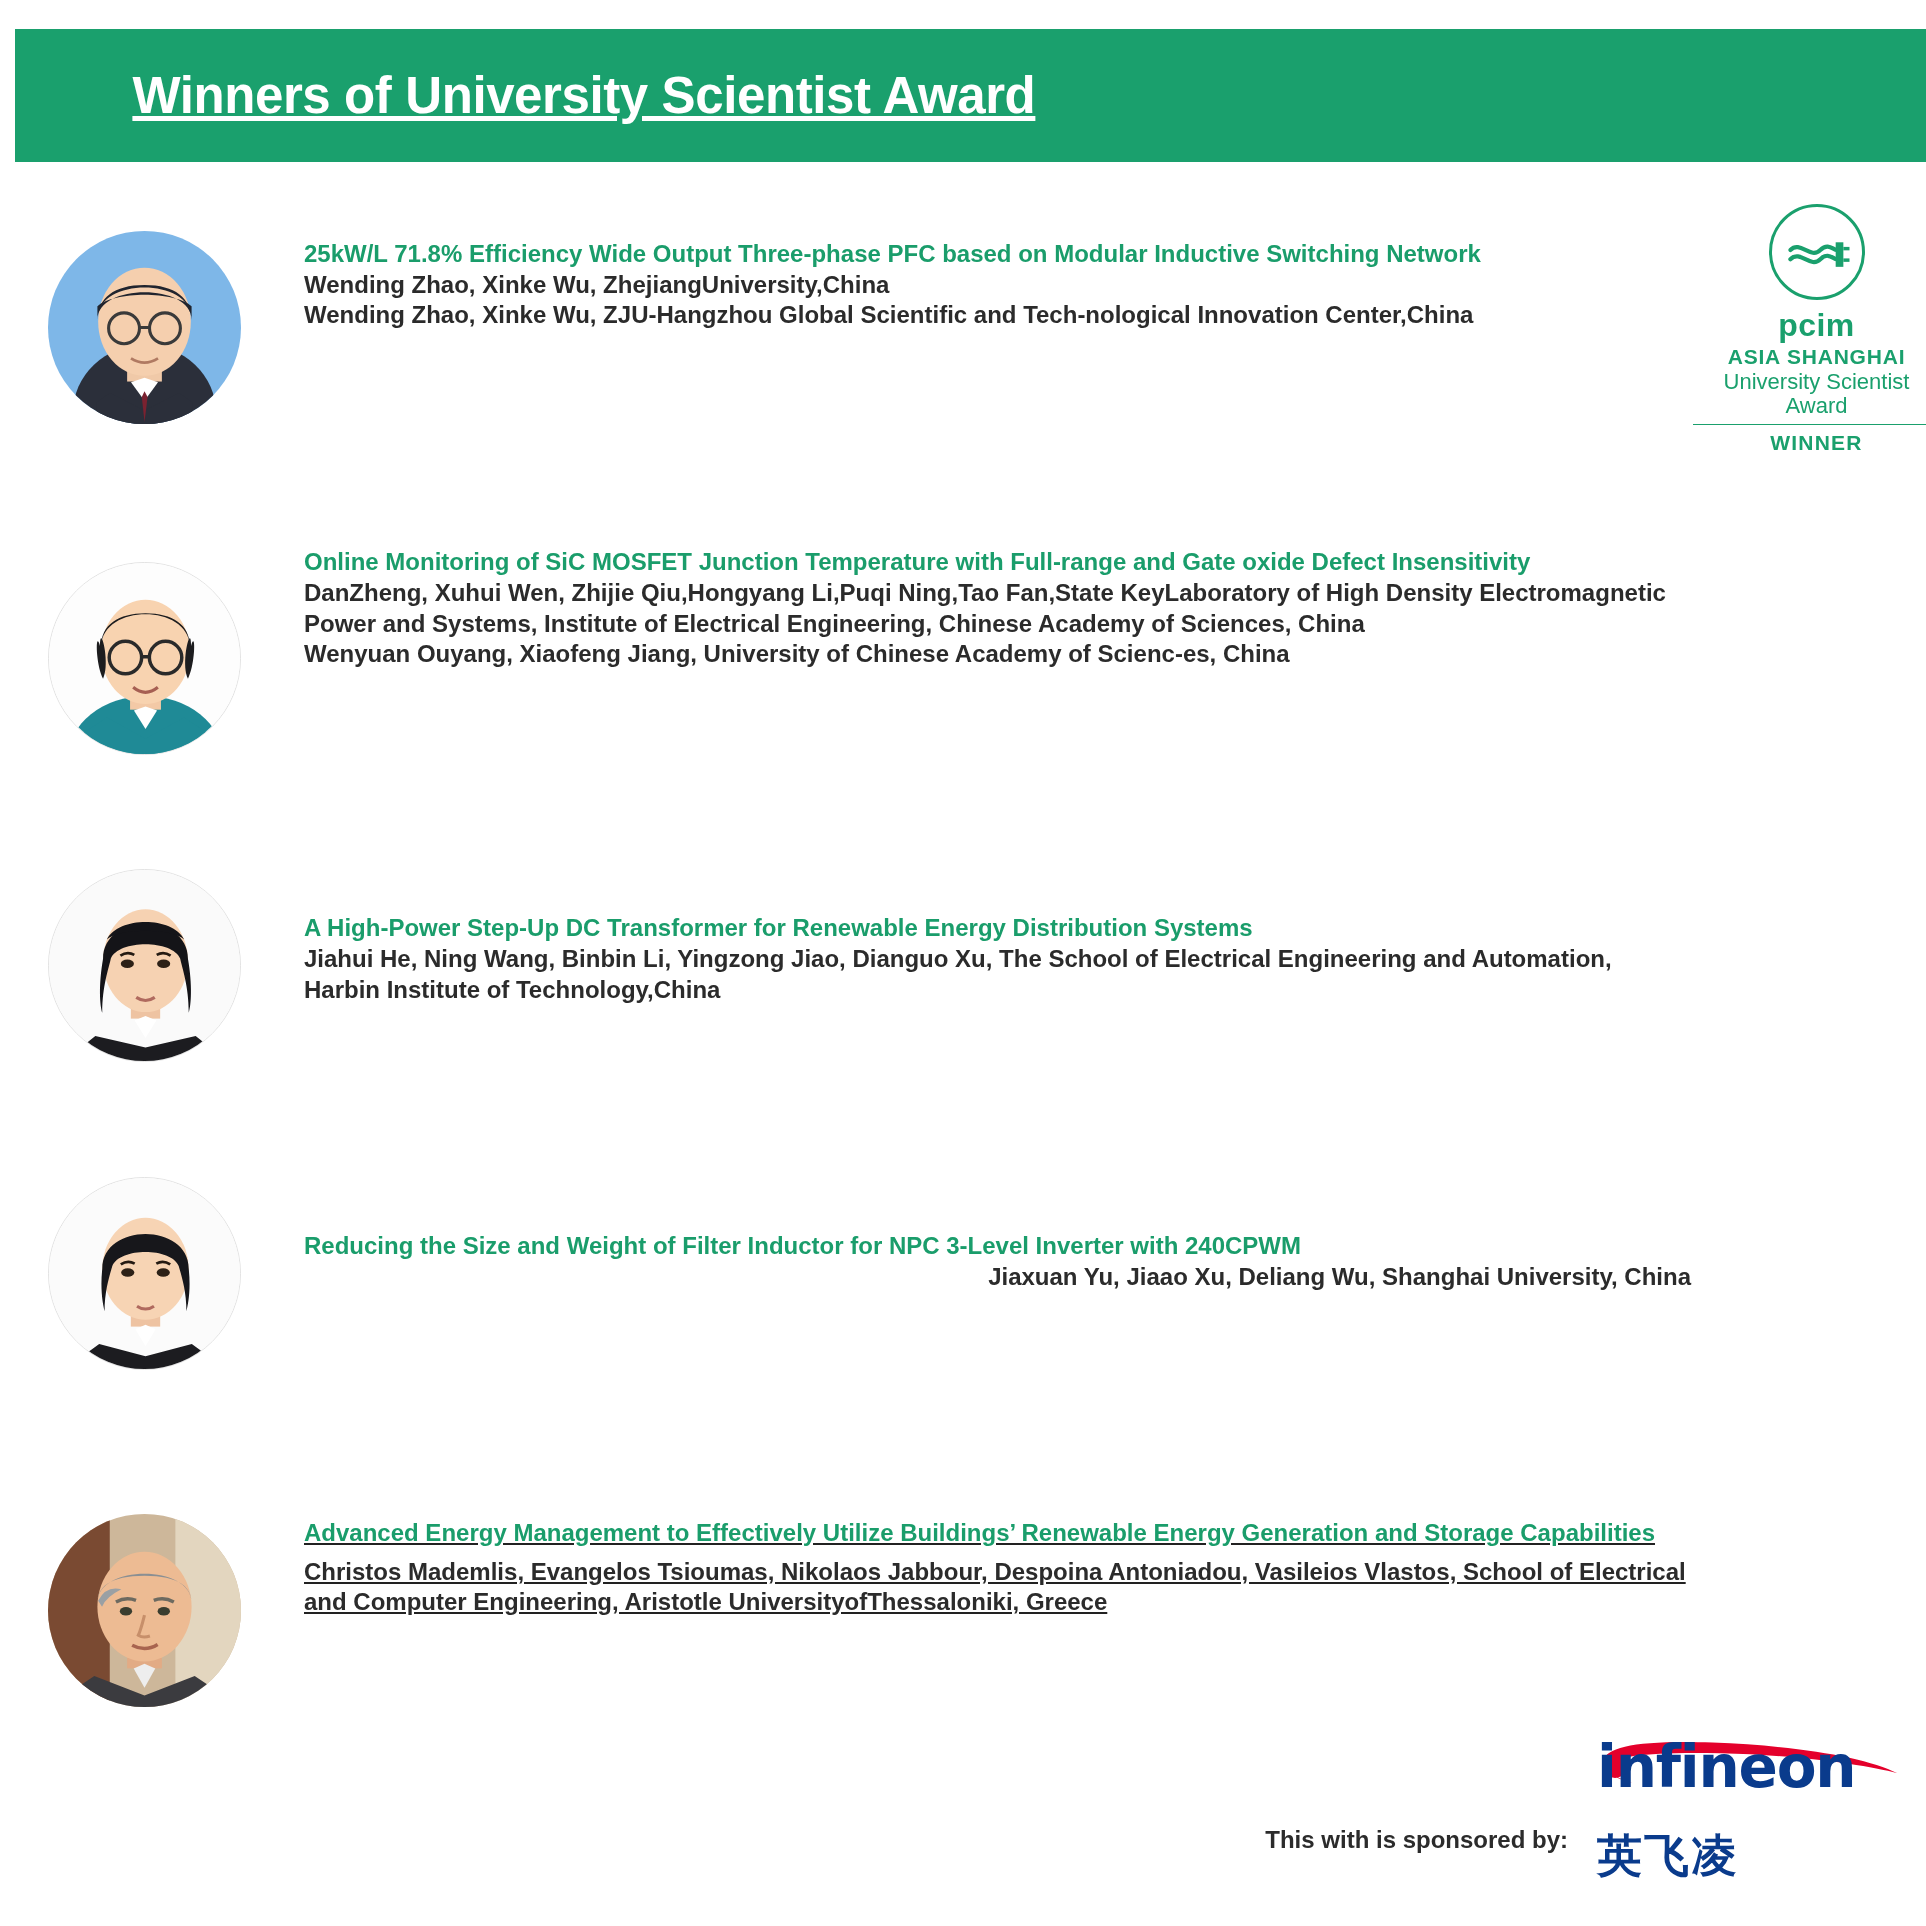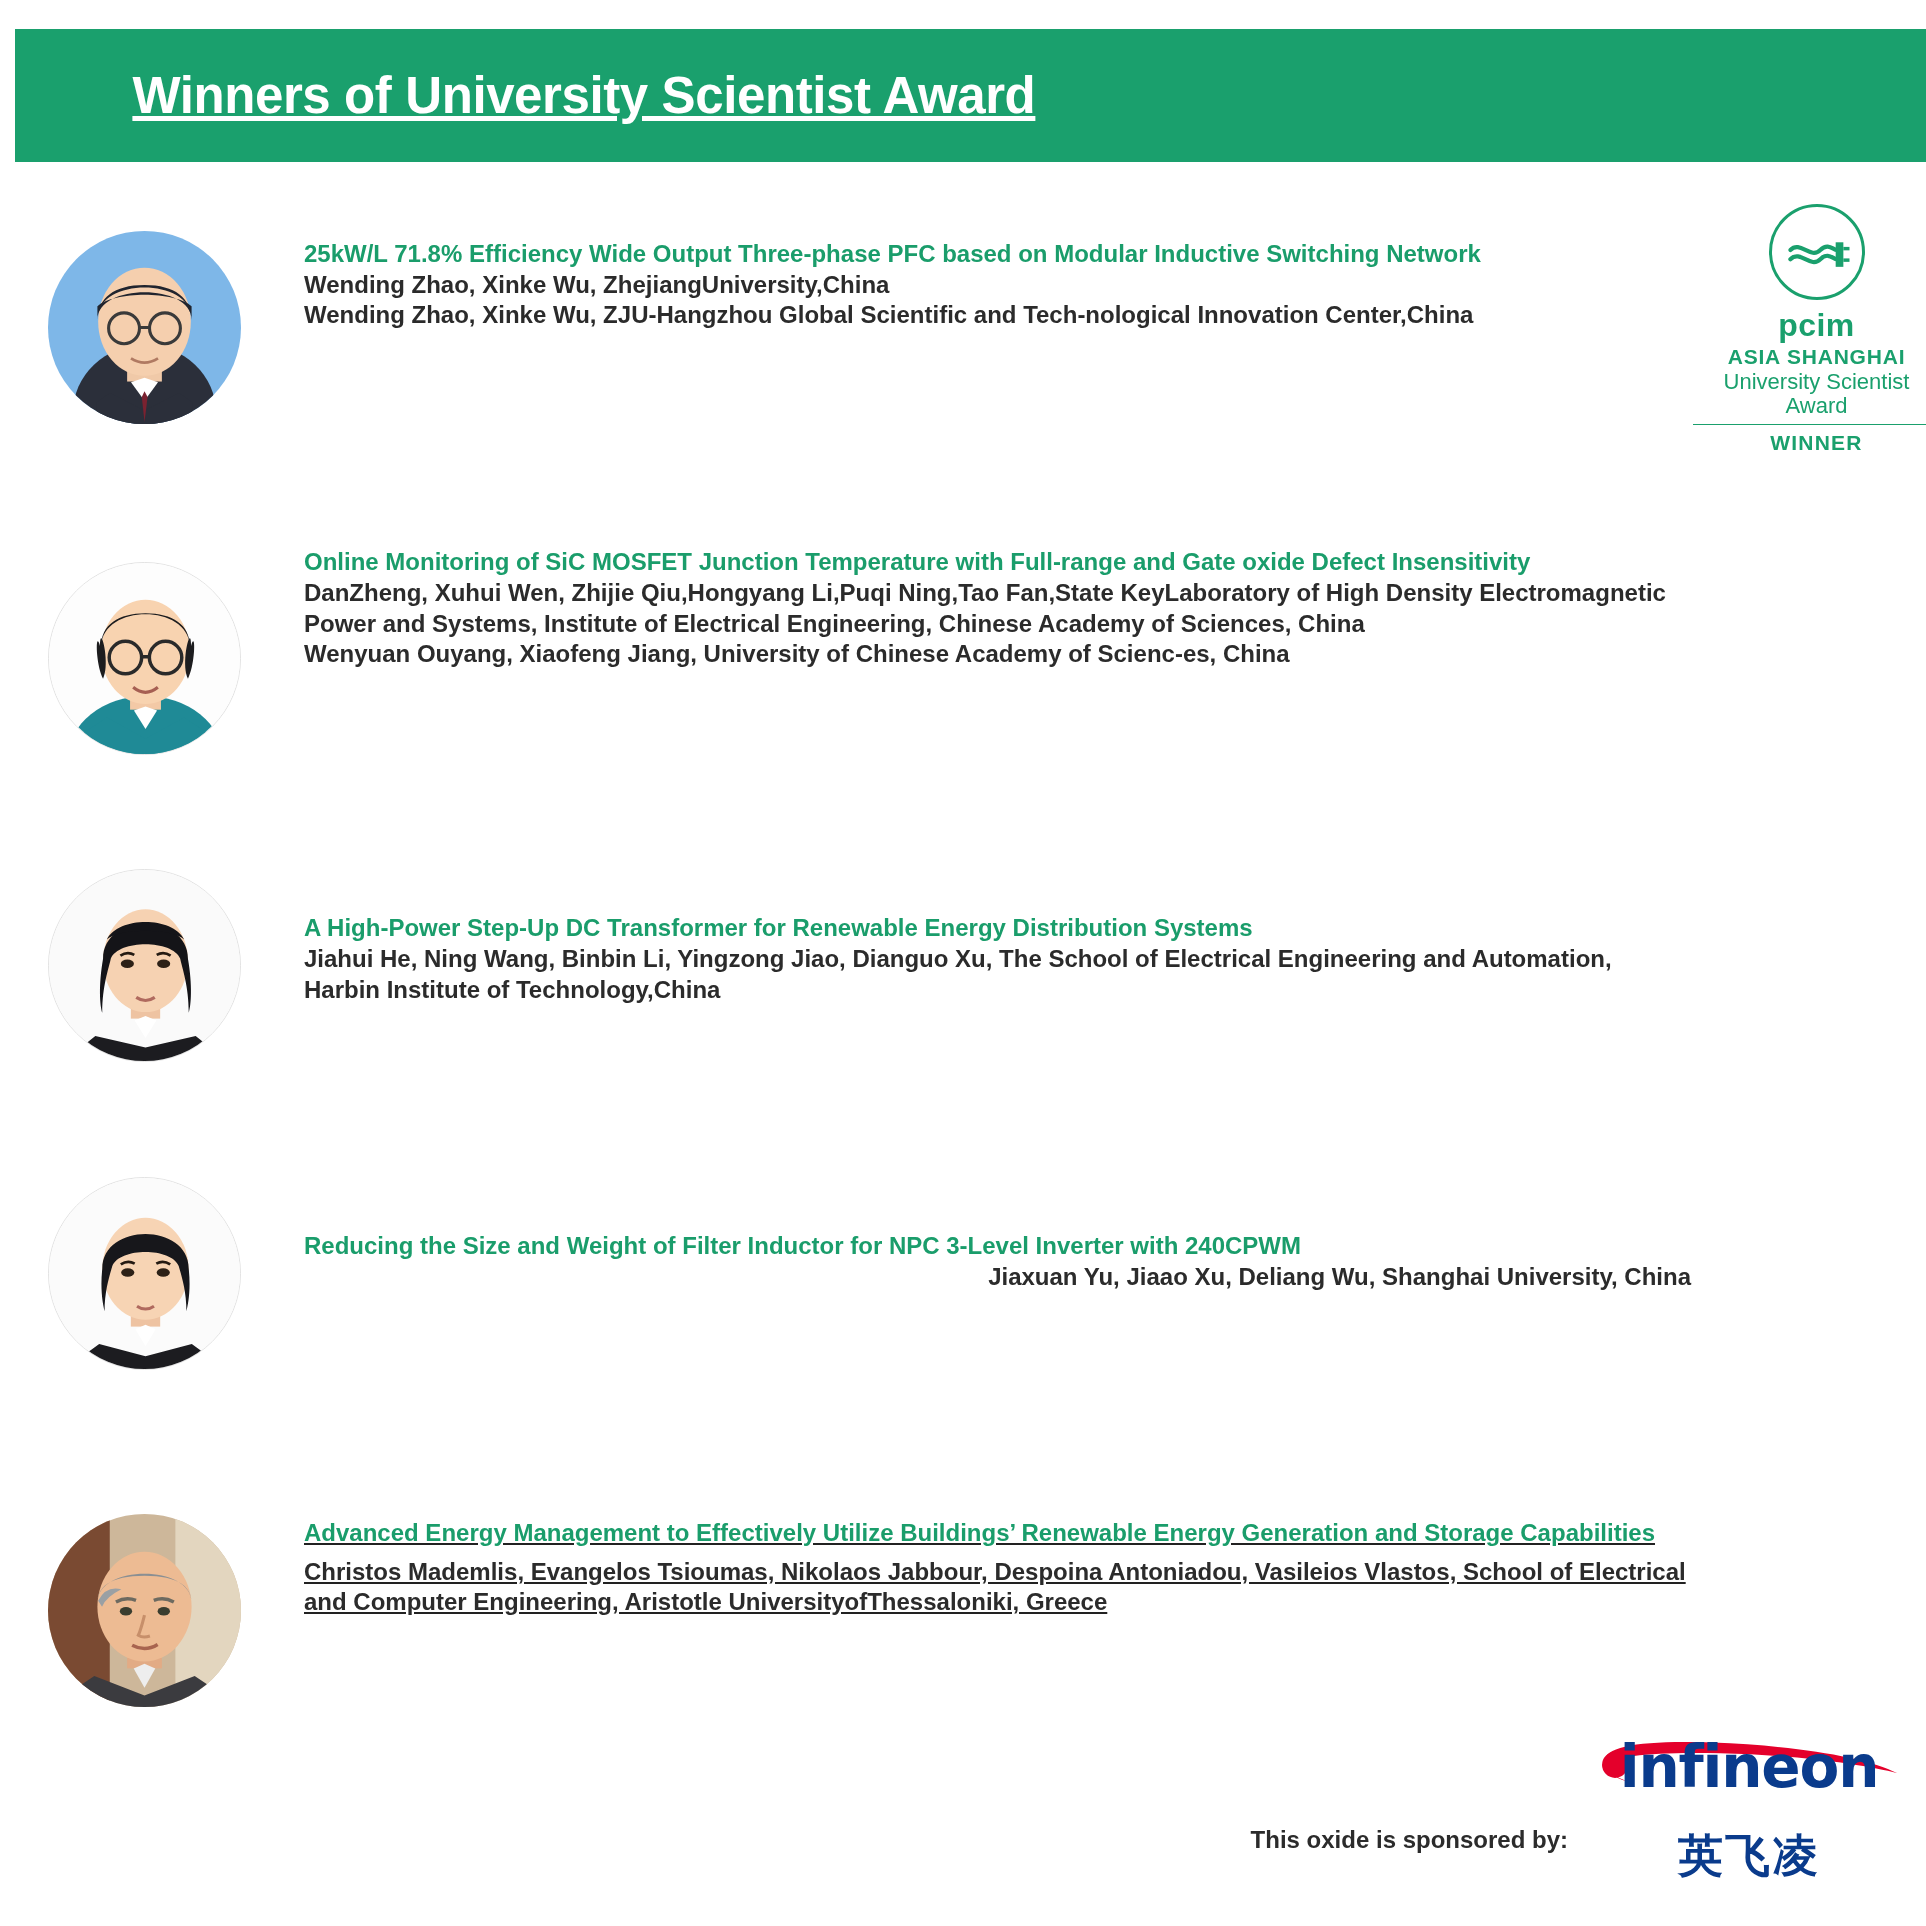--- a/index.html
+++ b/index.html
@@ -132,21 +132,21 @@
     font-size: 24px;
     font-weight: bold;
     color: #2b2b2b;
     white-space: nowrap;
   }
   .infineon-logo {
     position: absolute;
     right: 89px;
     bottom: 48px;
     width: 304px;
-    text-align: center;
+    text-align: left;
   }
   .infineon-mark {
     position: relative;
     height: 71px;
   }
   .infineon-word {
     font-size: 58px;
     font-weight: bold;
     color: #0a3b8c;
     letter-spacing: -1.2px;
@@ -309,21 +309,21 @@
       <path d="M120 420 L 250 470 L 380 420 L 440 460 L 440 500 L 60 500 L 60 460 Z" fill="#3b3b3f"></path>
       <path d="M222 400 L 250 450 L 278 400 L 250 388 Z" fill="#eeeeee"></path>
     </svg>
   </div>
   <div class="entry-text" style="top:3.9px;text-decoration:underline;">
     <p class="entry-title">Advanced Energy Management to Effectively Utilize Buildings’ Renewable Energy Generation and Storage Capabilities</p>
     <p class="entry-authors" style="white-space:pre-line; margin-top:8.5px;">Christos Mademlis, Evangelos Tsioumas, Nikolaos Jabbour, Despoina Antoniadou, Vasileios Vlastos, School of Electrical and Computer Engineering, Aristotle UniversityofThessaloniki, Greece</p>
   </div>
 </div>
 
-<div class="sponsor-text">This oxide is sponsored by:</div>
+<div class="sponsor-text">This with is sponsored by:</div>
 
 <div class="infineon-logo">
   <div class="infineon-mark">
     <svg class="infineon-swoosh" width="304" height="71" viewBox="0 0 790 185">
       <path d="M18 62 C 18 20, 120 6, 300 12 C 520 20, 700 50, 782 92 C 700 70, 520 44, 320 40 C 150 36, 40 46, 30 72 C 24 88, 50 104, 92 118 C 46 106, 18 86, 18 62 Z" fill="#e4002b"></path>
       <circle cx="46" cy="70" r="34" fill="#e4002b"></circle>
     </svg>
     <div class="infineon-word">infineon</div>
   </div>
   <div class="infineon-cn">英飞凌</div>

